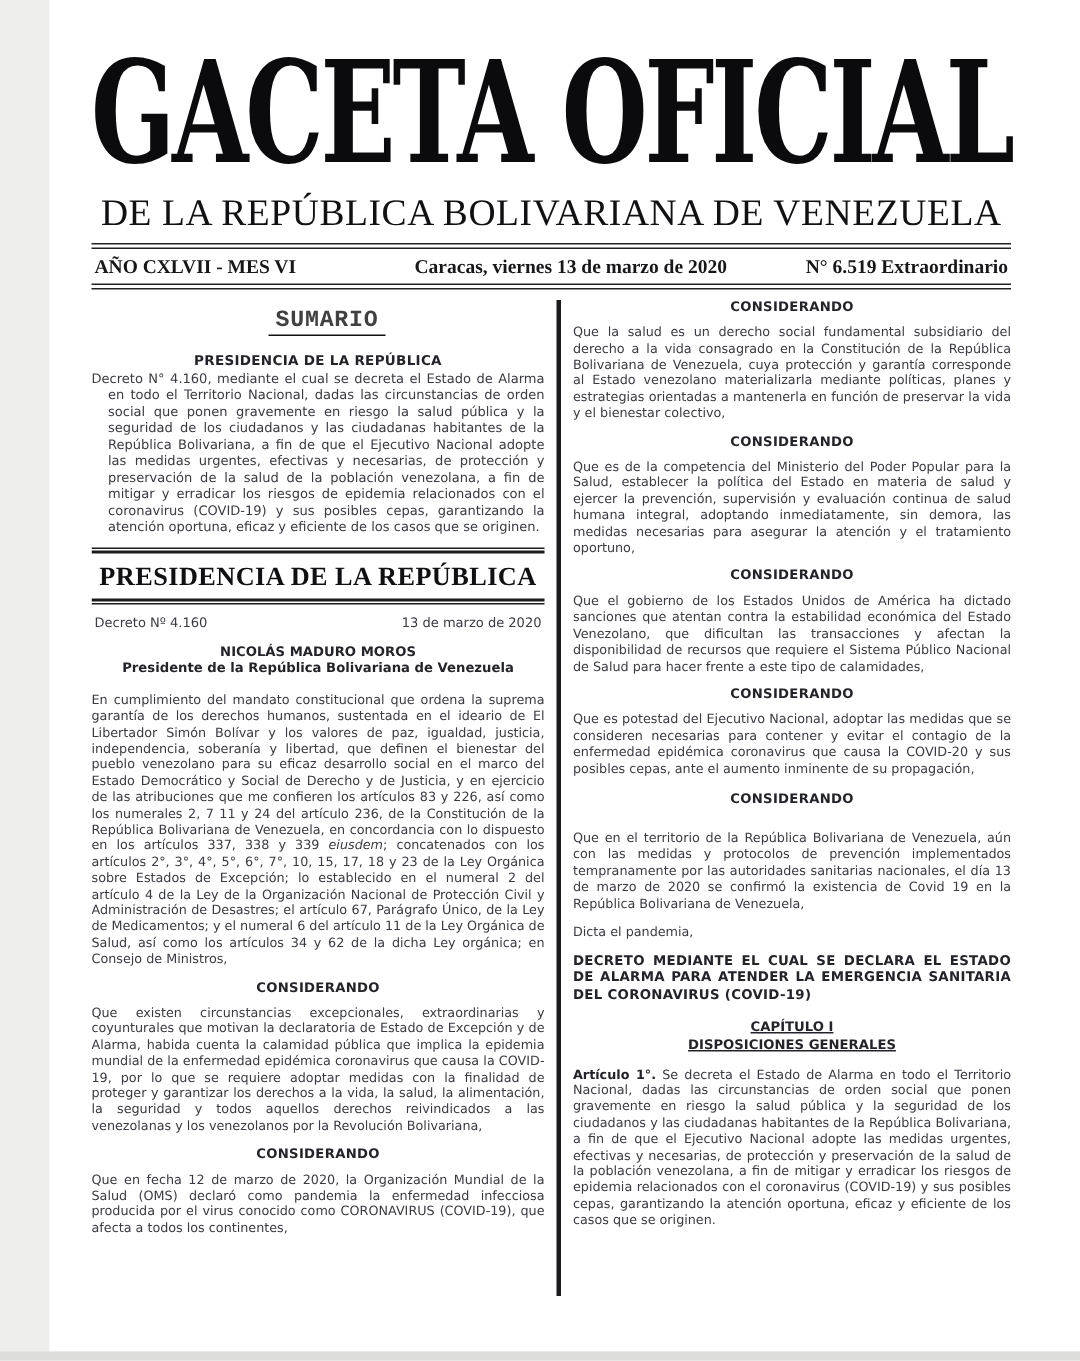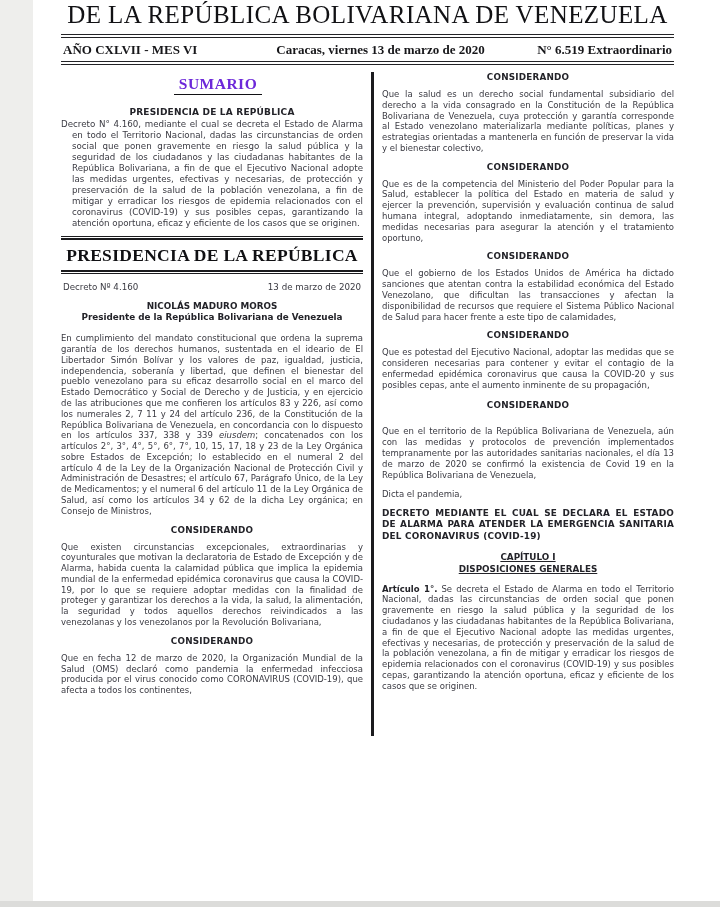--- a/index.html
+++ b/index.html
@@ -55,22 +55,22 @@
   .heading-sans {
     font-weight:bold; font-size:8.8px; color:#232329;
     text-align:center; letter-spacing:.2px;
   }
   .considerando { margin:8px 0 7px 0; }
   .considerando-spaced { margin:10px 0 16px 0; }
 
   
   .sumario-heading-wrap { text-align:center; margin-top:4px; }
   .sumario-heading {
-    display:inline-block; font-family:Liberation Serif, serif; font-weight:bold;
-    font-size:15.5px; color:#6d28d9; letter-spacing:.5px;
+    display:inline-block; font-family:Liberation Mono, monospace; font-weight:bold;
+    font-size:15.5px; color:#404040; letter-spacing:.5px;
     border-bottom:1.5px solid #111114; padding:0 5px 1px 5px;margin-left:12px;
   }
   .sumario-section { margin-top:12px; margin-bottom:2px; font-size:9px; }
   .sumario-entry { padding-left:11px; text-indent:-11px; font-size:8.7px; line-height:1.26; }
 
   
   .rule-pair-top { height:4px; border-top:1px solid #1b1b1e; border-bottom:2.5px solid #1b1b1e; margin-top:7px; }
   .presidency-heading {
     font-family:"Liberation Serif", serif; font-weight:bold; font-size:17.5px;
     color:#101013; text-align:center; letter-spacing:.3px; padding:5px 0 4px 0;
@@ -89,20 +89,23 @@
   .chapter-block { text-align:center; margin:9px 0 8px 0; }
   .chapter-block div { font-weight:bold; font-size:8.8px; color:#232329; line-height:1.4;text-decoration:underline; }
 </style>
 </head>
 <body>
 
 <div class="page">
   <div class="content">
 
     <div class="masthead">
+      <div class="title-wrap">
+        <div class="gaceta-title">GACETA OFICIAL</div>
+      </div>
       <div class="gaceta-subtitle">DE LA REPÚBLICA BOLIVARIANA DE VENEZUELA</div>
       <div class="dbl-rule mast-rule-top"></div>
       <div class="info-row">
         <span class="info-left">AÑO CXLVII  -  MES VI</span>
         <span class="info-center">Caracas, viernes 13 de marzo de 2020</span>
         <span class="info-right">N° 6.519 Extraordinario</span>
       </div>
       <div class="dbl-rule"></div>
     </div>
 

